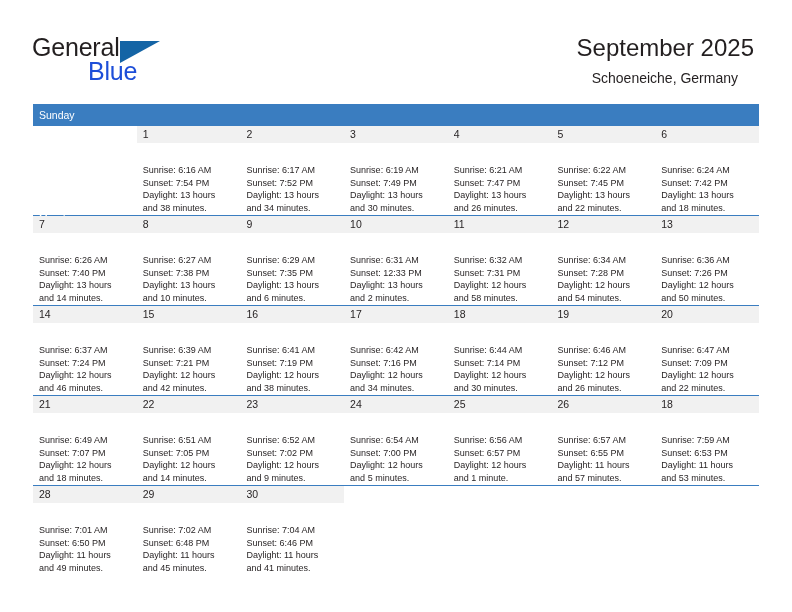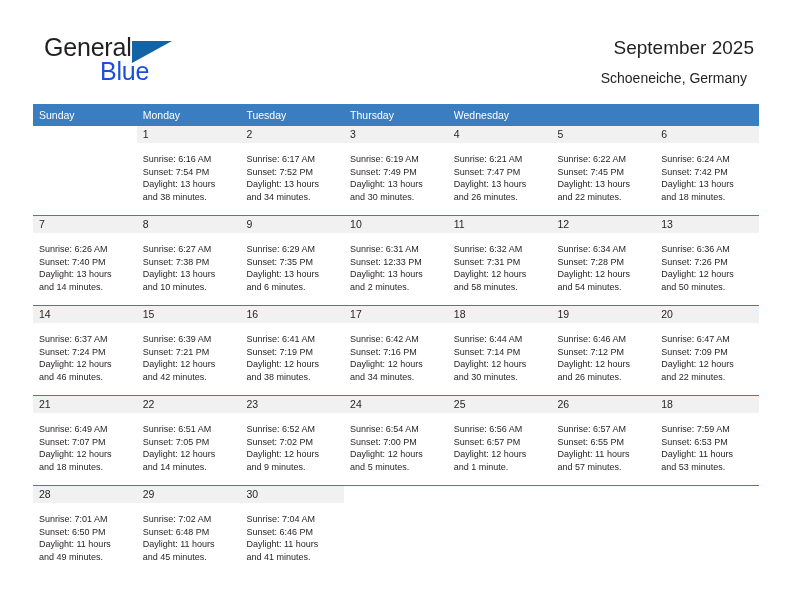--- a/index.html
+++ b/index.html
@@ -24,21 +24,21 @@
   
   .header {
     position: absolute;
     left: 0;
     top: 0;
     width: 792px;
     height: 103px;
   }
   .logo {
     position: absolute;
-    left: 44px;
+    left: 32px;
     top: 33px;
     width: 200px;
     height: 56px;
   }
   .logo-general {
     position: absolute;
     left: 0;
     top: 0;
     font-size: 25px;
     line-height: 28px;
@@ -63,47 +63,48 @@
     border-left: 40px solid #1464a5;
     border-bottom: 22px solid transparent;
   }
   .title-block {
     position: absolute;
     right: 38px;
     top: 32px;
     text-align: right;
   }
   .cal-title {
-    font-size: 19px;
+    font-size: 24px;
     line-height: 32px;
     color: #231f20;
     font-weight: normal;
     margin: 0;
     white-space: nowrap;
   }
   .cal-subtitle {
     font-size: 14px;
     line-height: 20px;
     color: #231f20;
-    margin: 4px 7px 0 0;
+    margin: 4px 16px 0 0;
     white-space: nowrap;
   }
 
   
   .calendar {
     position: absolute;
     left: 33px;
     top: 104px;
     width: 726px;
   }
   .dow-row {
     display: flex;
     width: 726px;
     height: 22px;
     background: #3a7dc0;
+    flex-direction: column;
   }
   .dow-cell {
     flex: 0 0 103.71px;
     width: 103.71px;
     box-sizing: border-box;
     color: #ffffff;
     font-size: 10.5px;
     line-height: 22px;
     padding-left: 6px;
     white-space: nowrap;
@@ -135,21 +136,21 @@
     background: #ffffff;
   }
   .day-number {
     font-size: 10.5px;
     line-height: 17px;
     color: #231f20;
     padding-left: 6px;
     display: block;
   }
   .day-info {
-    padding: 9px 5px 0 6px;
+    padding: 20px 5px 0 6px;
   }
   .day-info div {
     font-size: 9px;
     line-height: 12.6px;
     color: #231f20;
     white-space: nowrap;
   }
 </style>
 </head>
 <body>

